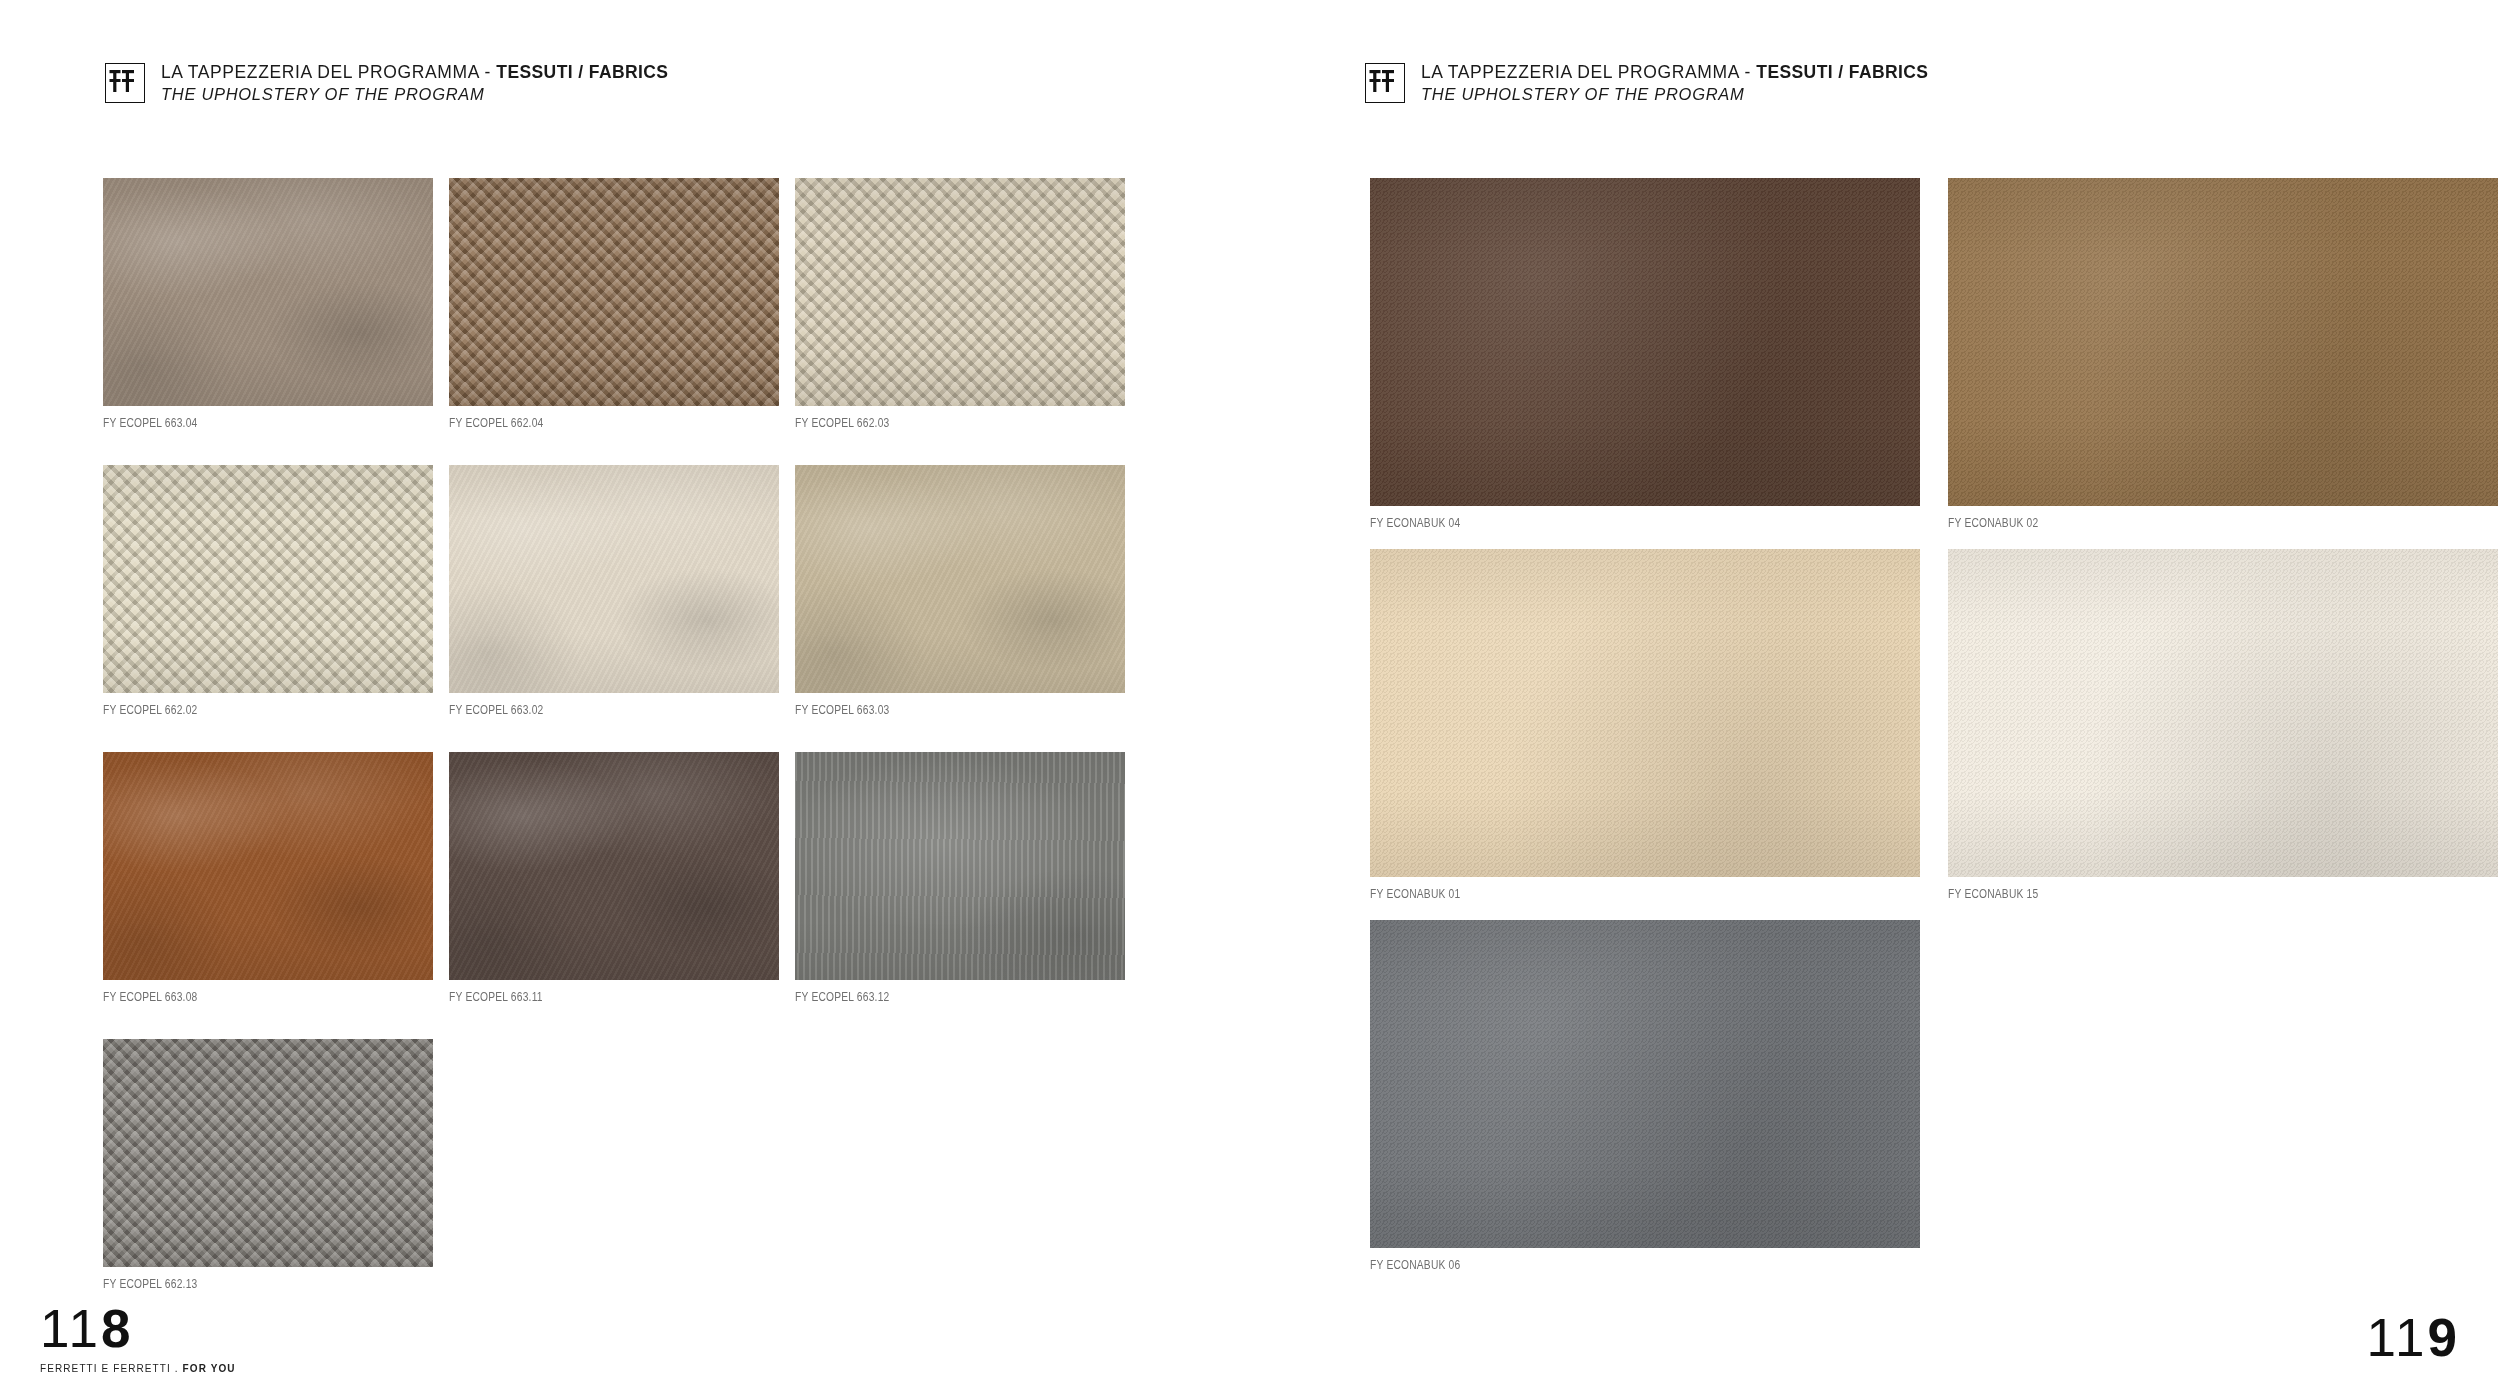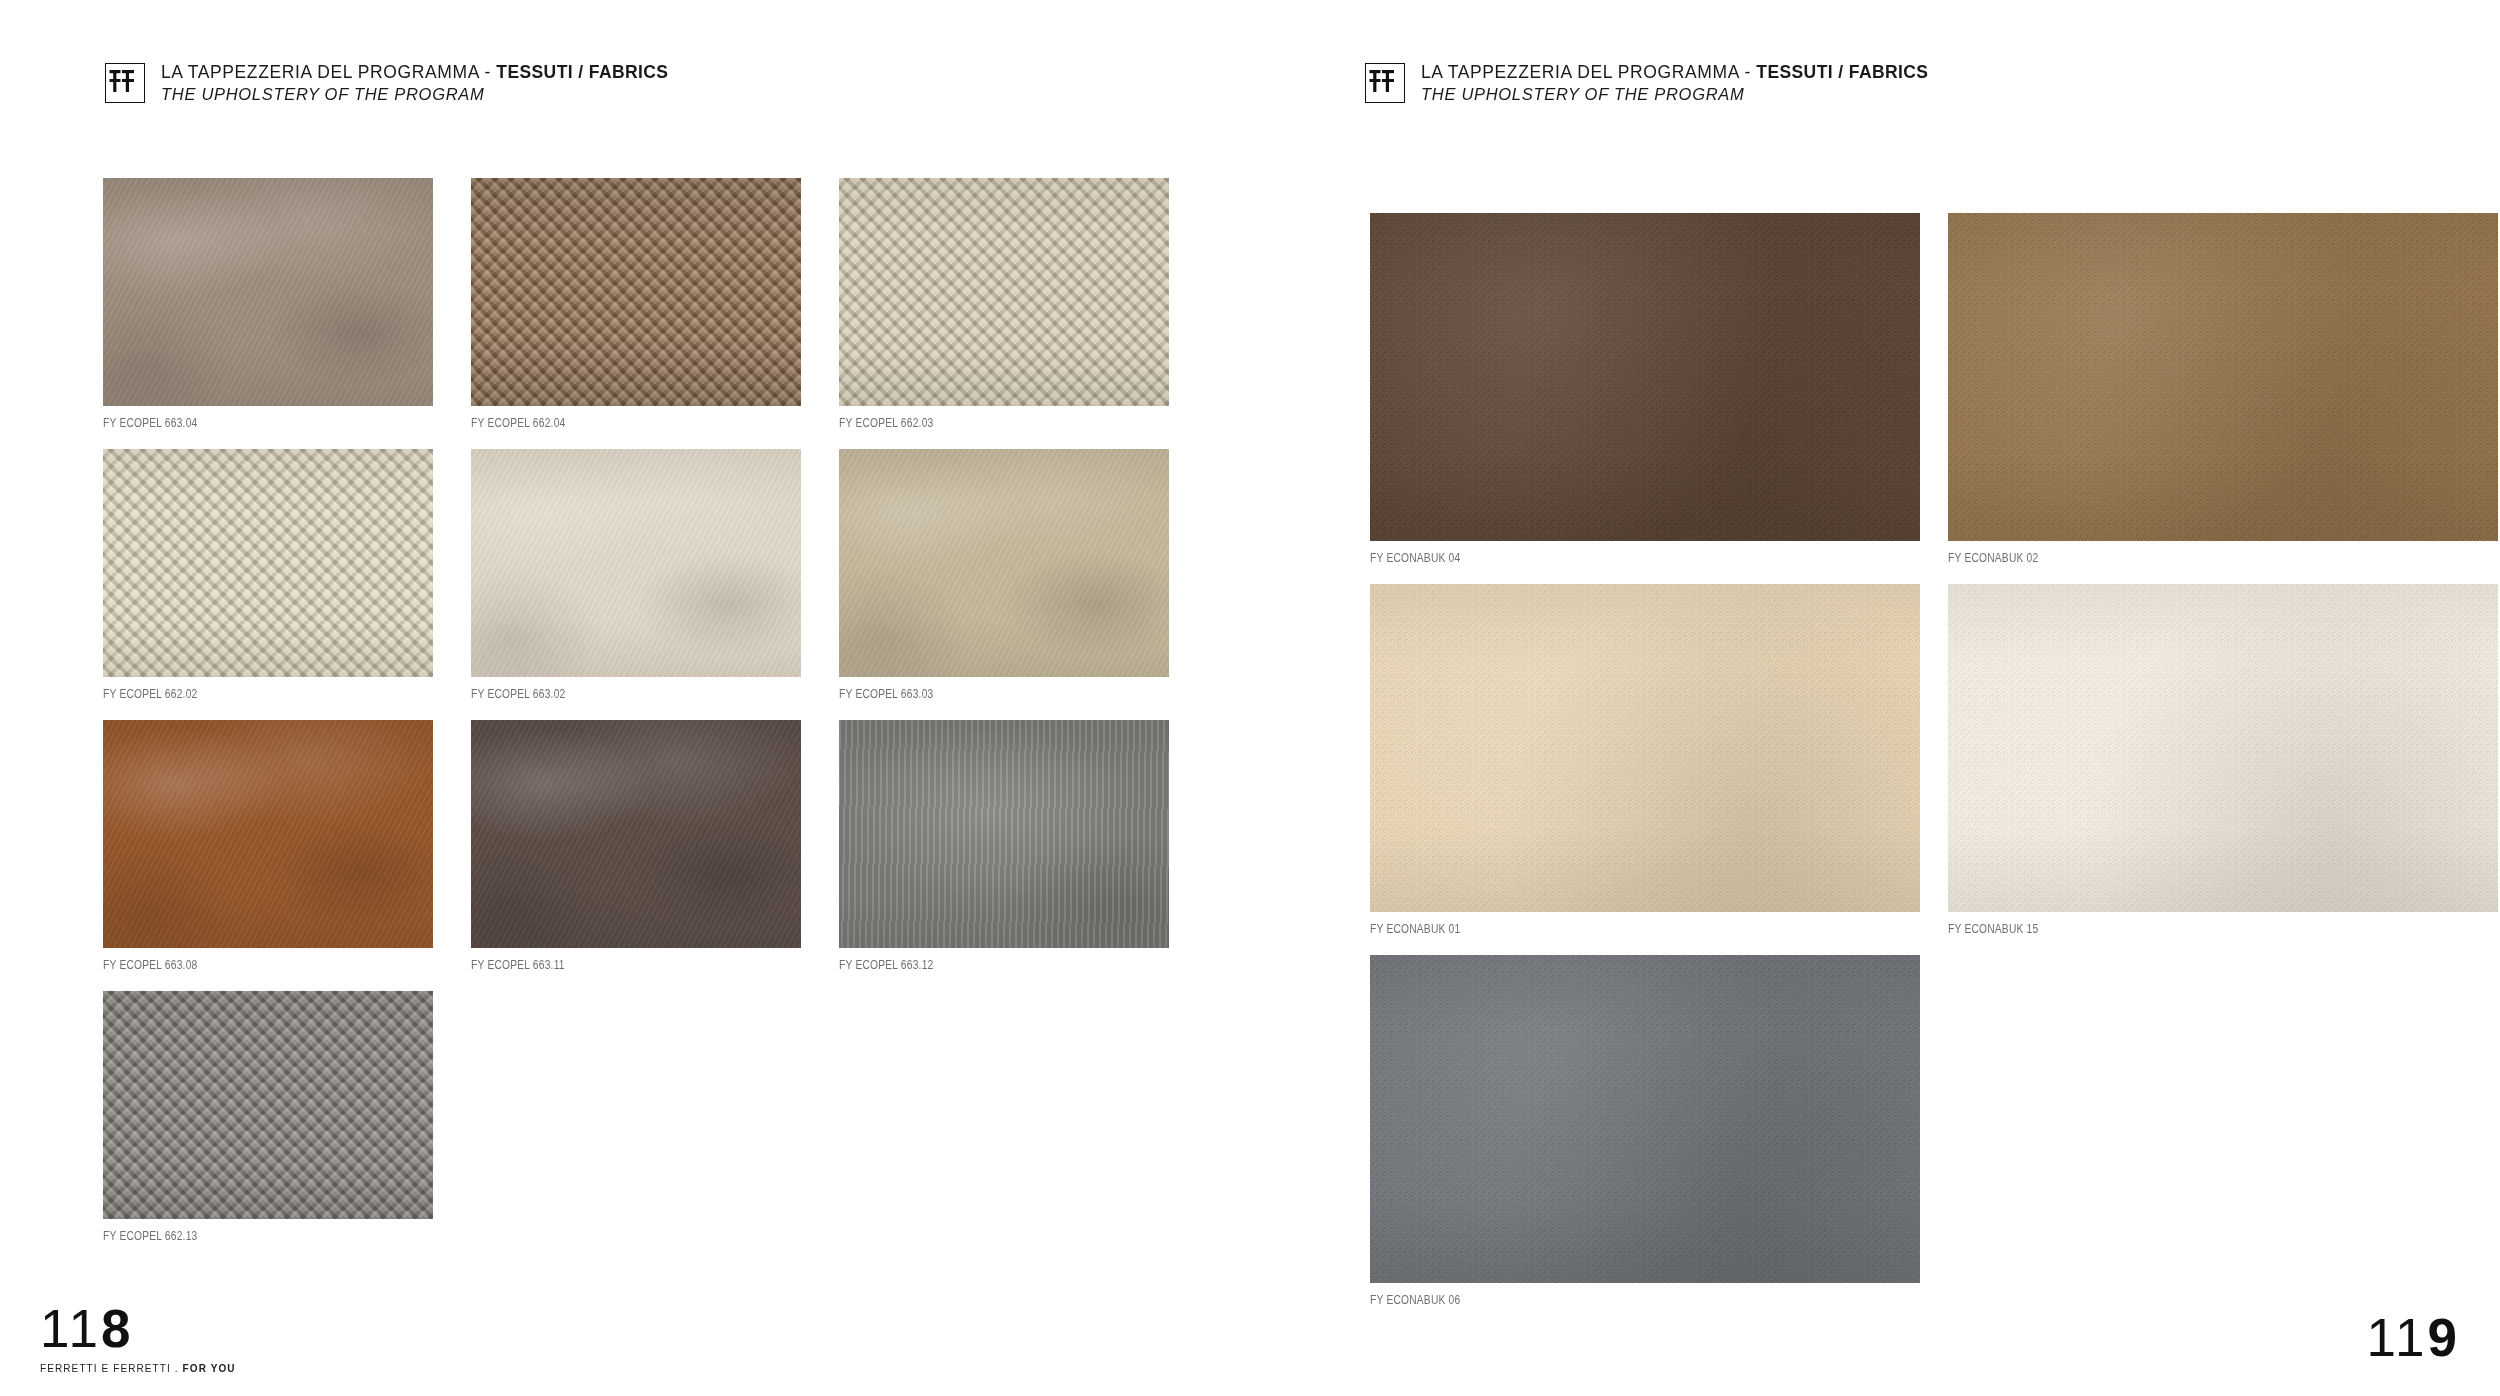--- a/index.html
+++ b/index.html
@@ -78,29 +78,29 @@
     position: absolute;
     display: grid;
   }
   .grid-left {
     left: 103px;
     top: 178px;
     grid-template-columns: repeat(3, 330px);
     grid-auto-rows: 271px;
     column-gap: 38px;
     row-gap: 0px;
+    gap: 16px;
   }
   .grid-right {
     left: 1370px;
     top: 178px;
     grid-template-columns: repeat(2, 550px);
     grid-auto-rows: 371px;
     column-gap: 28px;
     row-gap: 0px;
-    margin-top: 35px;
   }
 
   .swatch-cell {
     display: flex;
     flex-direction: column;
   }
   .grid-left .swatch-cell  { width: 330px; }
   .grid-right .swatch-cell { width: 550px; }
 
   .swatch {

